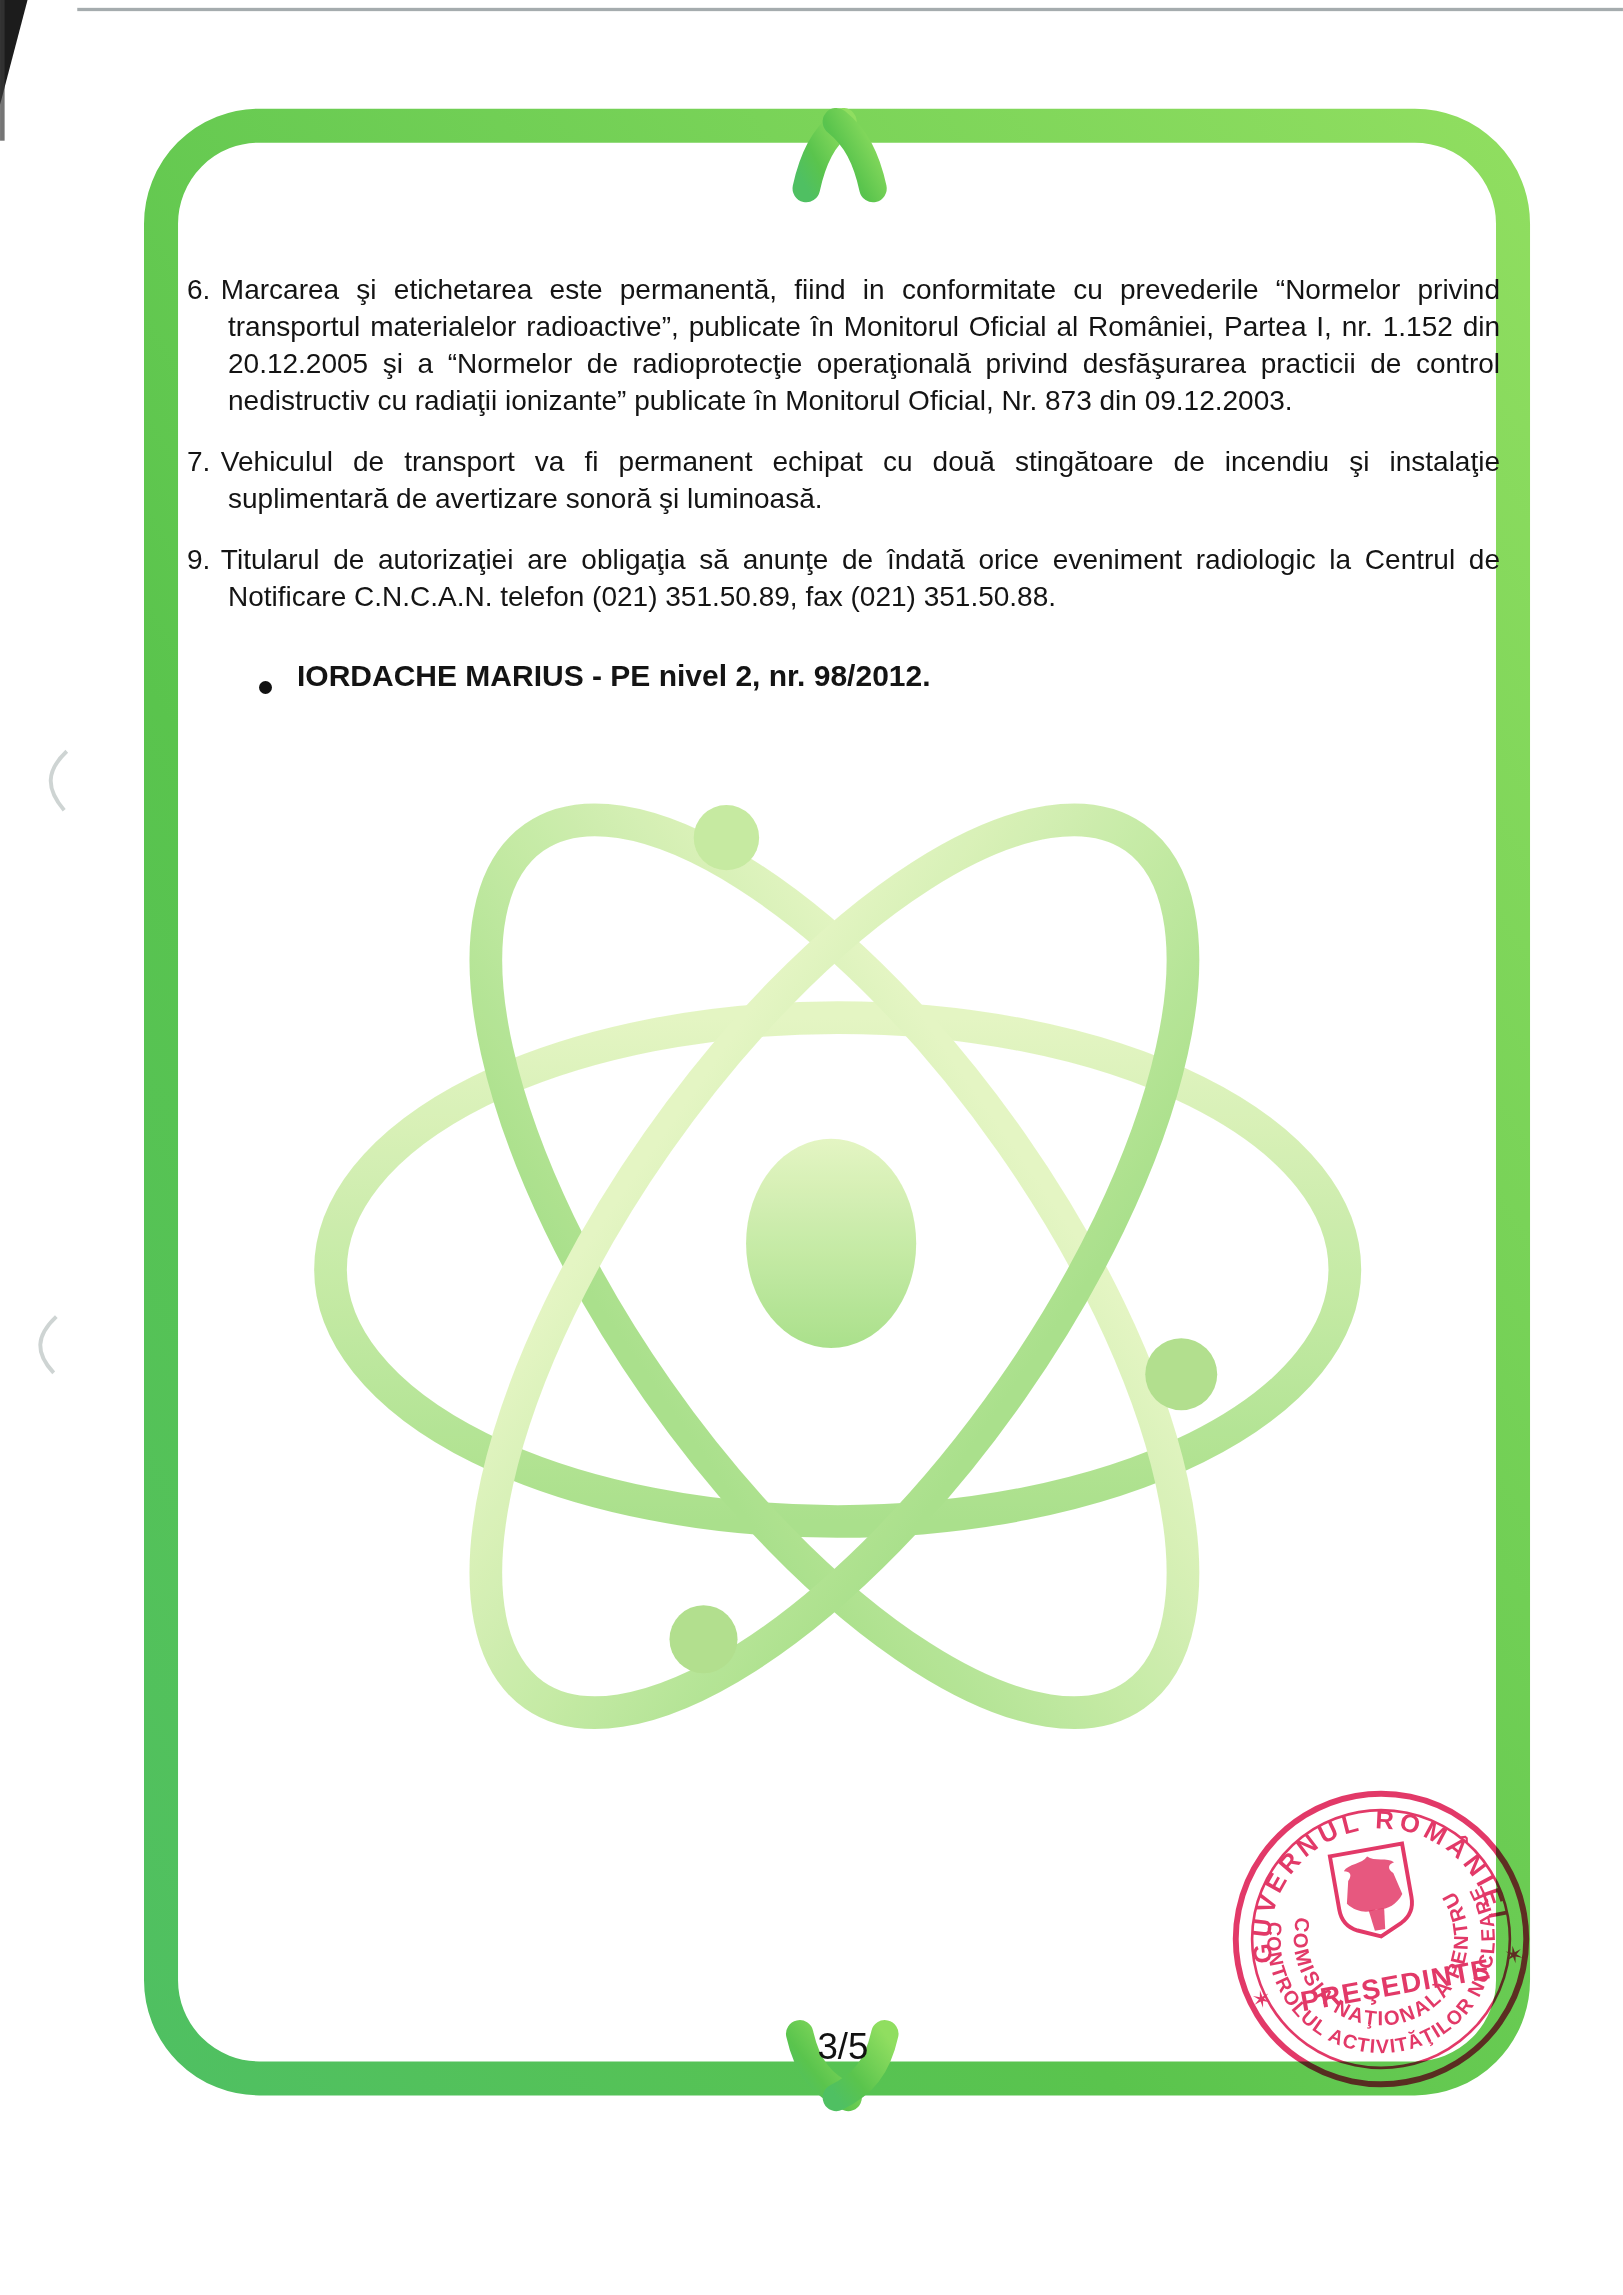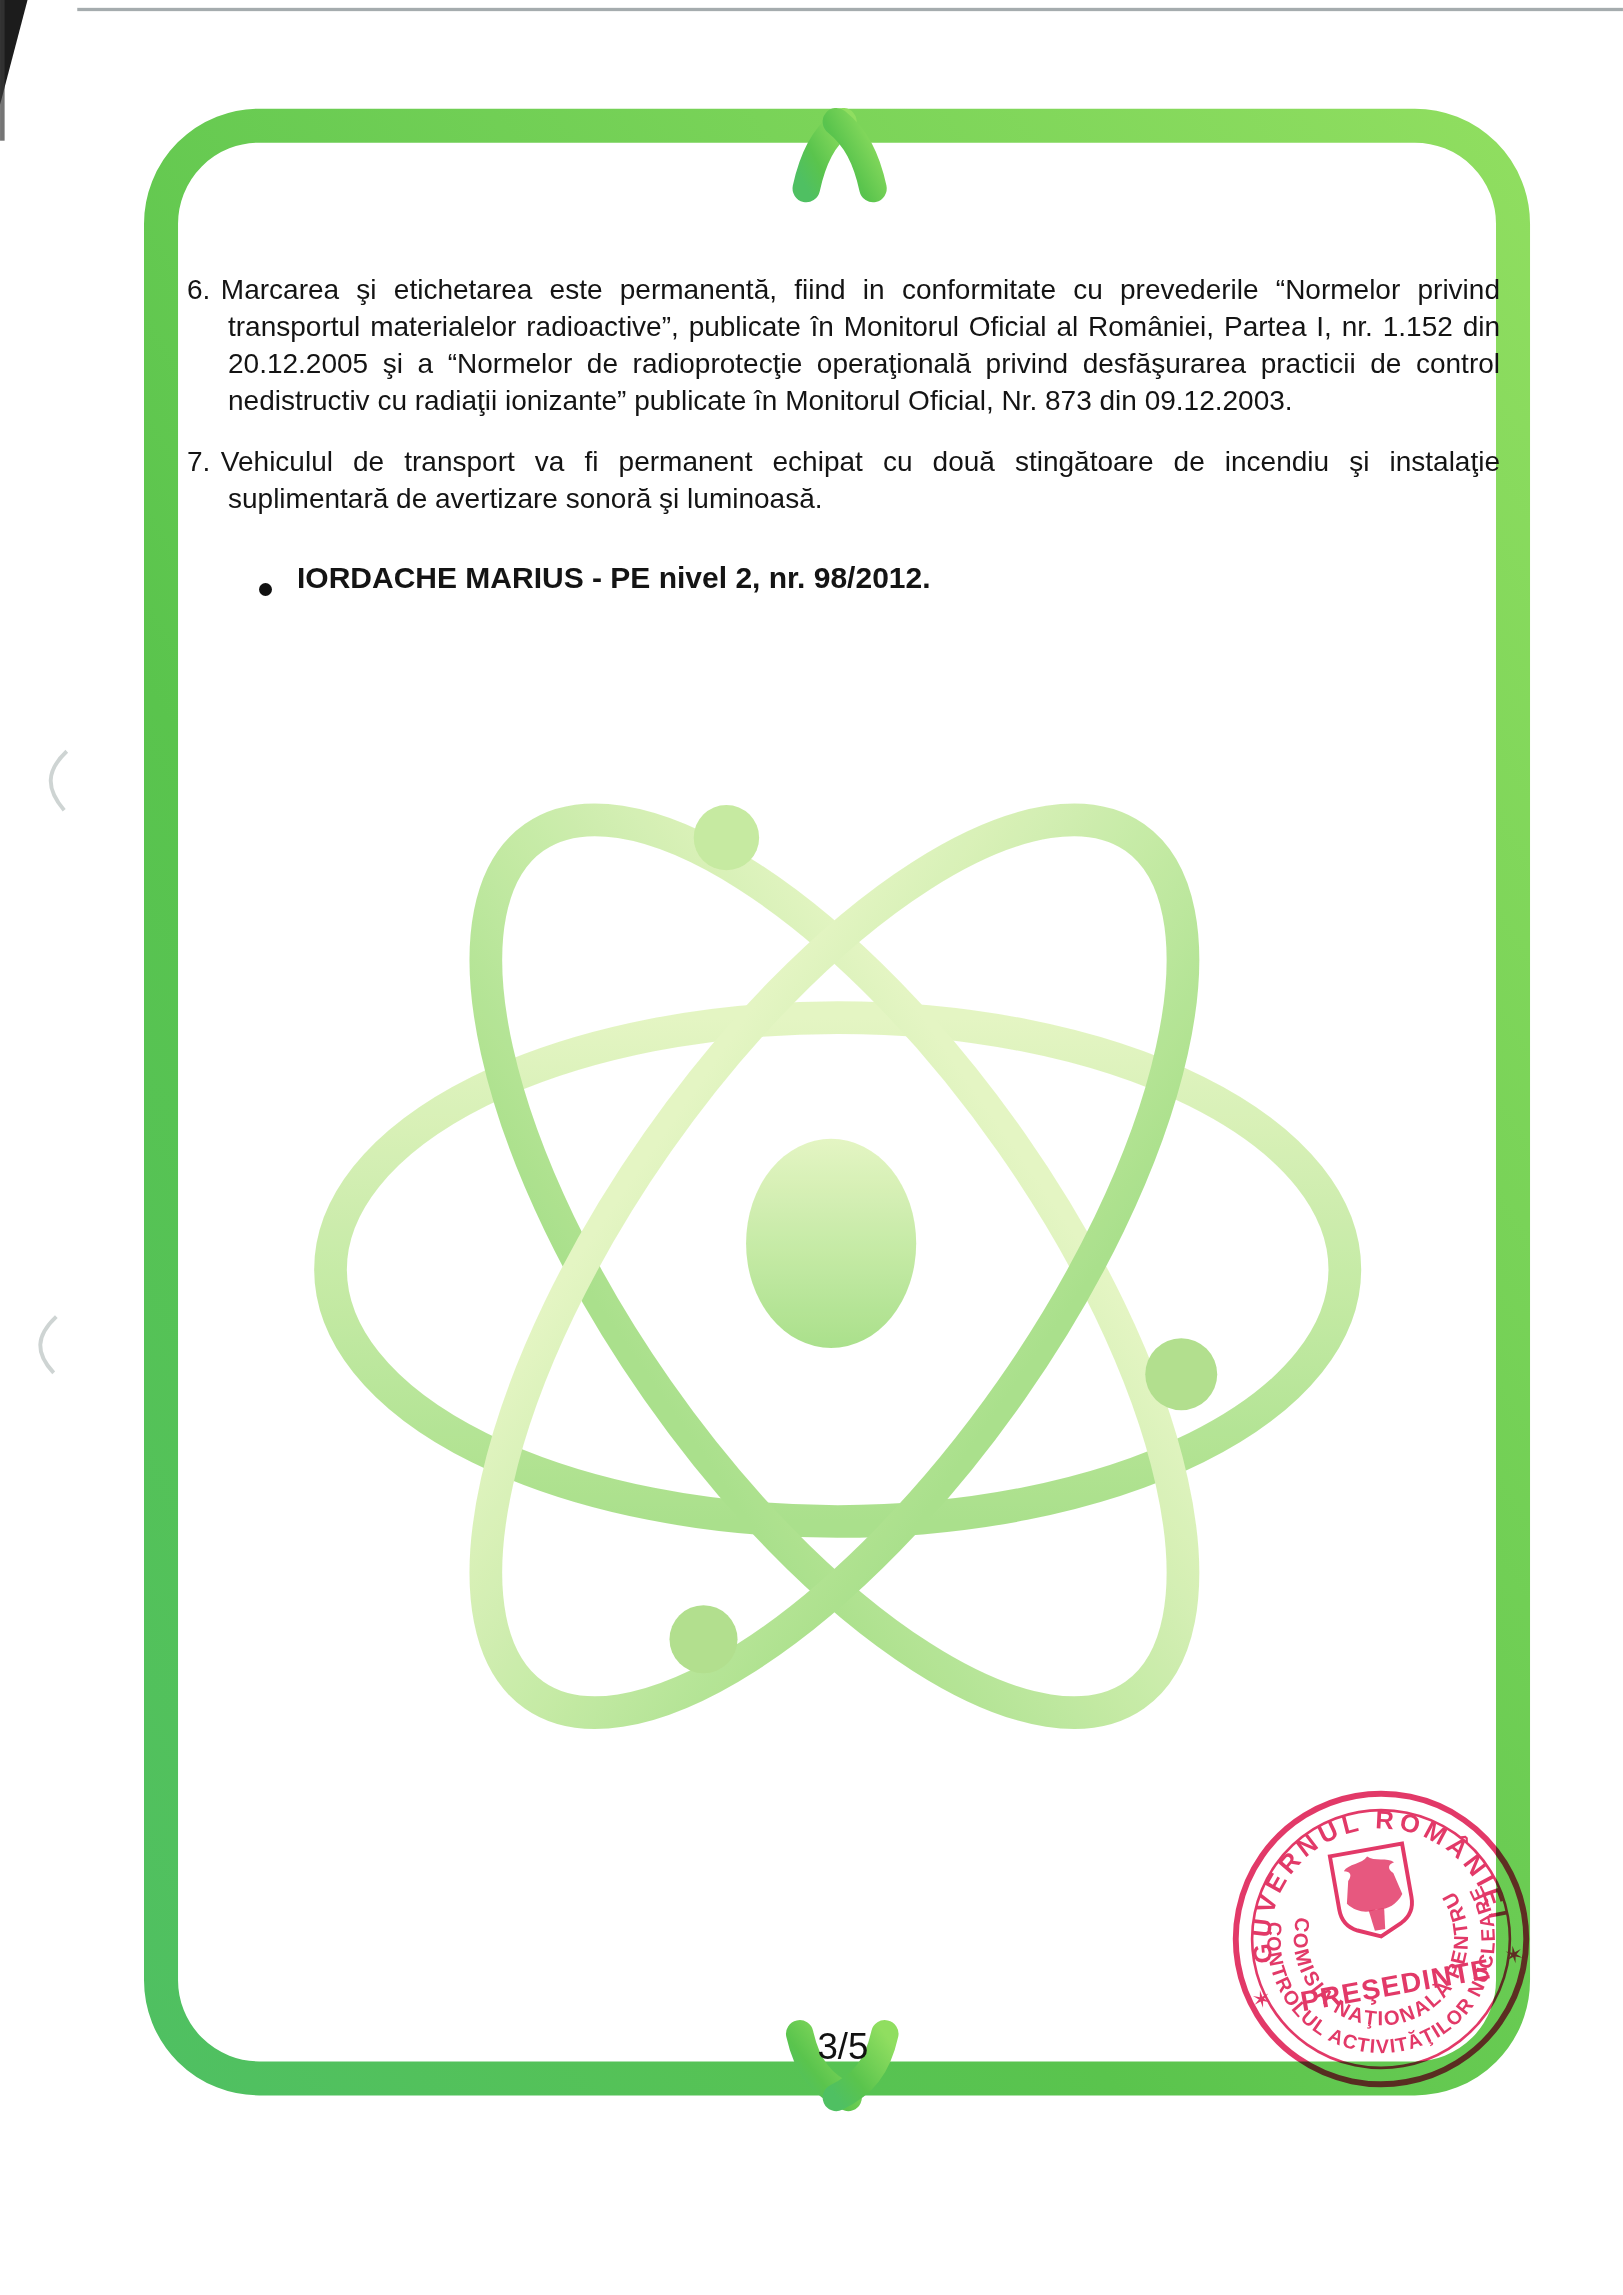--- a/index.html
+++ b/index.html
@@ -93,20 +93,23 @@
 
     <div class="para">
       <span class="num">6.</span><span>Marcarea şi etichetarea este permanentă, fiind in conformitate cu prevederile “Normelor privind transportul materialelor radioactive”, publicate în Monitorul Oficial al României, Partea I, nr. 1.152 din 20.12.2005 şi a “Normelor de radioprotecţie operaţională privind desfăşurarea practicii de control nedistructiv cu radiaţii ionizante” publicate în Monitorul Oficial, Nr. 873 din 09.12.2003.</span>
     </div>
 
     <div class="para">
       <span class="num">7.</span><span>Vehiculul de transport va fi permanent echipat cu două stingătoare de incendiu şi instalaţie suplimentară de avertizare sonoră şi luminoasă.</span>
     </div>
 
 
+    <div class="para">
+      <span class="num">9.</span><span>Titularul de autorizaţiei are obligaţia să anunţe de îndată orice eveniment radiologic la Centrul de Notificare C.N.C.A.N. telefon (021) 351.50.89, fax (021) 351.50.88.</span>
+    </div>
 
 
     <div class="personnel">
       <span class="bullet-dot"></span>
       <span>IORDACHE MARIUS - PE nivel 2, nr. 98/2012.</span>
     </div>
 
   </div>
 
   <svg class="stamp-svg" width="314" height="314" viewBox="-240 -240 480 480">

